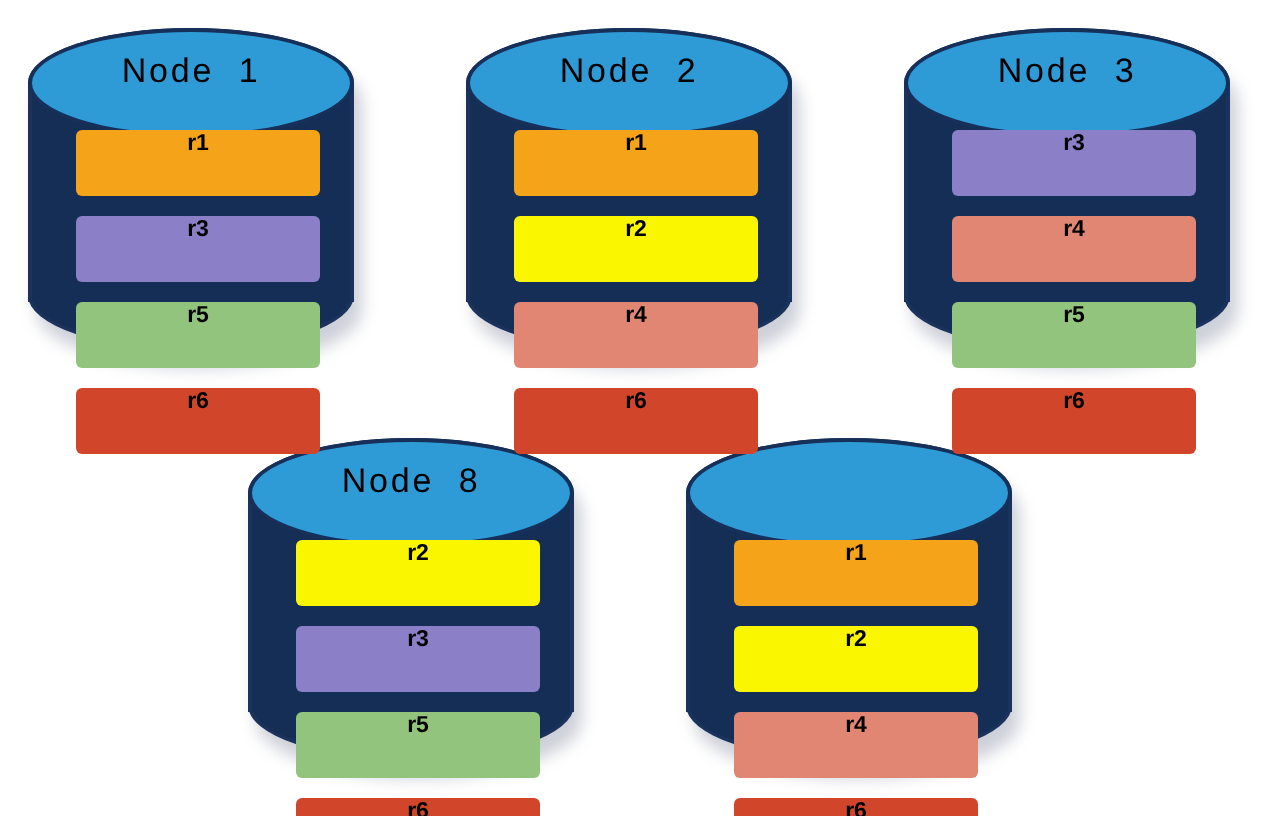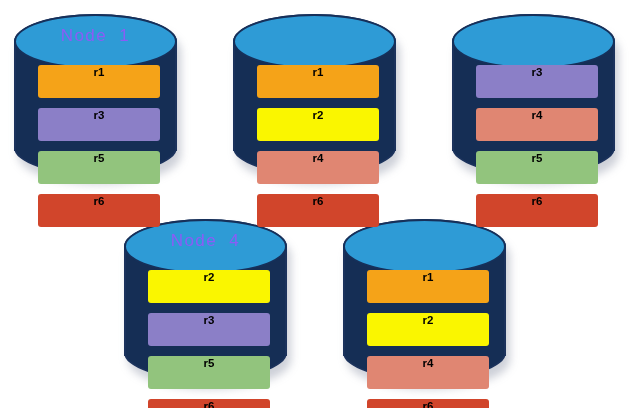--- a/index.html
+++ b/index.html
@@ -70,21 +70,21 @@
     border-left: 2px solid #1b325c;
     border-right: 2px solid #1b325c;
   }
 
   .node-title {
     position: absolute;
     left: 0;
     top: 18px;
     width: 167px;
     text-align: center;
-    color: #8b5cf6;
+    color: #000000;
     font-size: 17px;
     letter-spacing: 1.4px;
     z-index: 4;
     white-space: pre;
   }
 
   .replicas {
     position: absolute;
     left: 26px;
     top: 57px;
@@ -119,45 +119,47 @@
         <div class="replica" style="background: rgb(139, 127, 199);">r3</div>
         <div class="replica" style="background: rgb(146, 196, 125);">r5</div>
         <div class="replica" style="background: rgb(209, 69, 43);">r6</div>
       </div>
     </div>
     <div class="node" style="left: 231px; top: 8px;">
       <div class="cyl-shadow"></div>
       <div class="cyl-body"></div>
       <div class="cyl-mask"></div>
       <div class="cyl-top"></div>
+      <div class="node-title">Node  2</div>
       <div class="replicas">
         <div class="replica" style="background: rgb(245, 163, 24);">r1</div>
         <div class="replica" style="background: rgb(250, 246, 0);">r2</div>
         <div class="replica" style="background: rgb(224, 134, 114);">r4</div>
         <div class="replica" style="background: rgb(209, 69, 43);">r6</div>
       </div>
     </div>
     <div class="node" style="left: 450px; top: 8px;">
       <div class="cyl-shadow"></div>
       <div class="cyl-body"></div>
       <div class="cyl-mask"></div>
       <div class="cyl-top"></div>
+      <div class="node-title">Node  3</div>
       <div class="replicas">
         <div class="replica" style="background: rgb(139, 127, 199);">r3</div>
         <div class="replica" style="background: rgb(224, 134, 114);">r4</div>
         <div class="replica" style="background: rgb(146, 196, 125);">r5</div>
         <div class="replica" style="background: rgb(209, 69, 43);">r6</div>
       </div>
     </div>
     <div class="node" style="left: 122px; top: 213px;">
       <div class="cyl-shadow"></div>
       <div class="cyl-body"></div>
       <div class="cyl-mask"></div>
       <div class="cyl-top"></div>
-      <div class="node-title">Node  4</div>
+      <div class="node-title">Node  8</div>
       <div class="replicas">
         <div class="replica" style="background: rgb(250, 246, 0);">r2</div>
         <div class="replica" style="background: rgb(139, 127, 199);">r3</div>
         <div class="replica" style="background: rgb(146, 196, 125);">r5</div>
         <div class="replica" style="background: rgb(209, 69, 43);">r6</div>
       </div>
     </div>
     <div class="node" style="left: 341px; top: 213px;">
       <div class="cyl-shadow"></div>
       <div class="cyl-body"></div>

